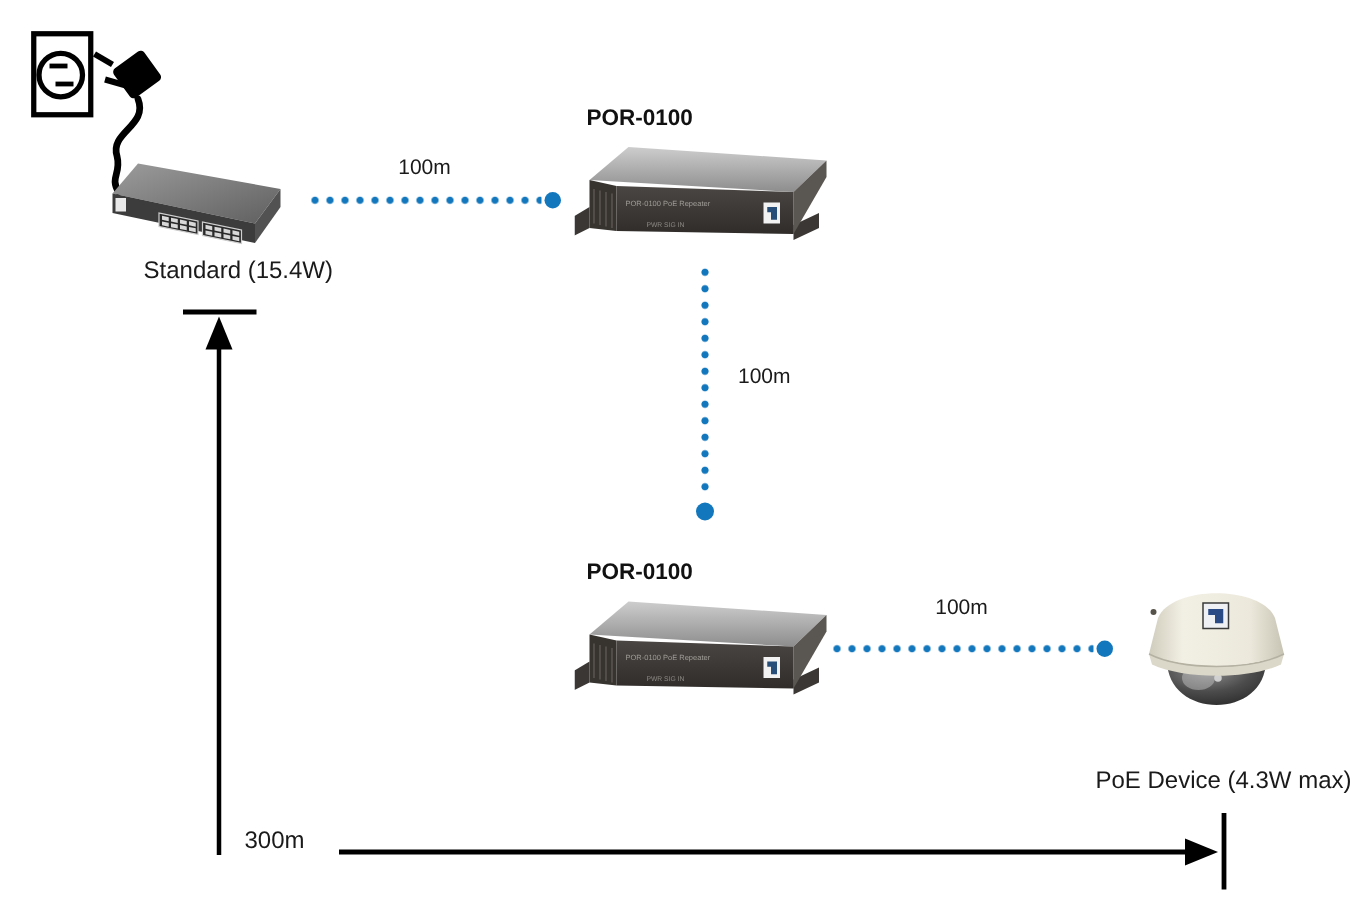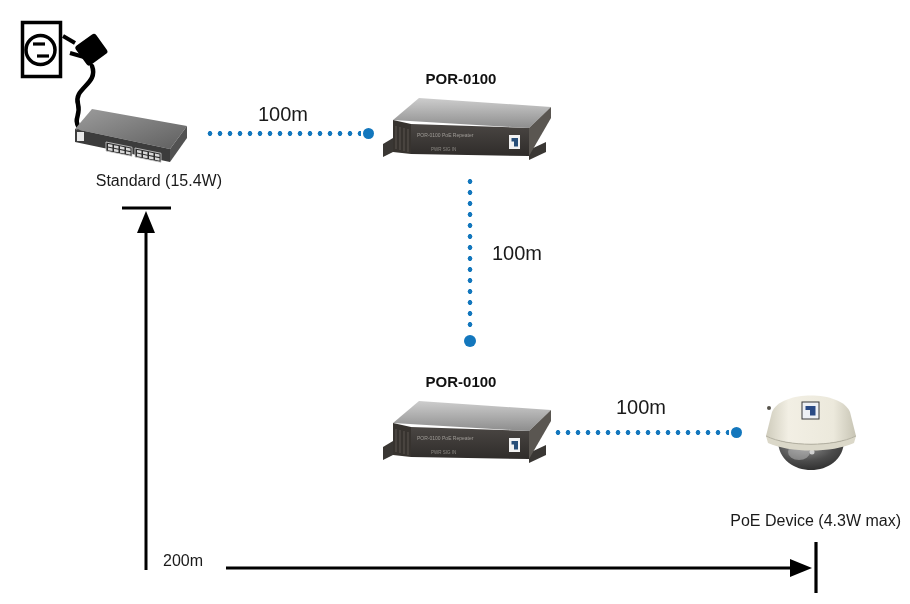--- a/index.html
+++ b/index.html
@@ -17,26 +17,25 @@
     font-size:16px;
     color:#1a1a1a;
     text-align:right;
     white-space:nowrap;
   }
   .device-title{
     position:absolute;
     font-size:15px;
     font-weight:bold;
     color:#111;
-    text-align:center;
     white-space:nowrap;
   }
   .distance-label{
     position:absolute;
-    font-size:20px;
+    font-size:14px;
     color:#1a1a1a;
     text-align:center;
     white-space:nowrap;
   }
   
   .hlink{position:absolute;height:11px;}
   .hlink .dots{
     position:absolute;left:0;top:0;bottom:0;
     background-image:radial-gradient(circle, #1377bd 2.1px, rgba(255,255,255,0) 2.7px);
     background-size:10px 11px;
@@ -229,15 +228,15 @@
 
     <line x1="146" y1="228" x2="146" y2="570" stroke="#000" stroke-width="3"></line>
 
     <line x1="226" y1="568" x2="794" y2="568" stroke="#000" stroke-width="3.2"></line>
 
     <polygon points="812,568 790,559 790,577" fill="#000"></polygon>
 
     <line x1="816" y1="542" x2="816" y2="593" stroke="#000" stroke-width="3.2"></line>
   </svg>
 
-  <div class="distance-label" style="left:163px;top:552px;width:60px;text-align:left;font-size:16px;">200m</div>
+  <div class="distance-label" style="left:163px;top:552px;width:60px;text-align:left;font-size:16px;">300m</div>
 
 </div>
 
 </body></html>

